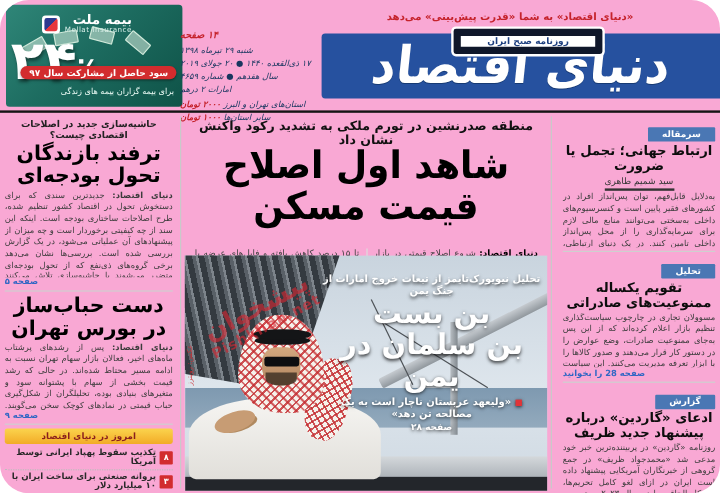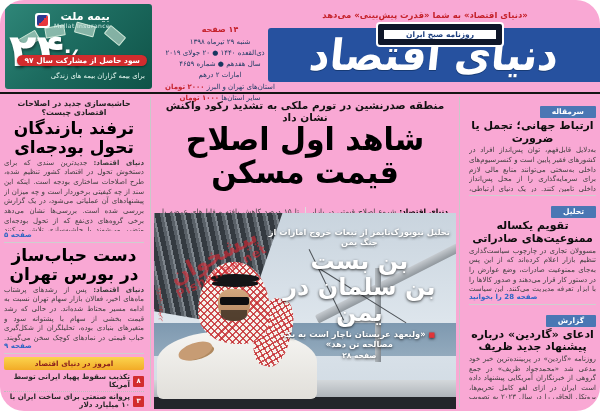--- a/index.html
+++ b/index.html
@@ -16,22 +16,22 @@
   .ad-btxt b{color:#fff;font-size:11px;}
   .ad-btxt i{color:#d8efe9;font-size:6px;font-style:normal;letter-spacing:.4px;}
   .ad-notes span{position:absolute;width:18px;height:9px;border:1px solid #cfe8d9;border-radius:1px;
       background:rgba(220,240,225,.55);}
   .ad-pct{position:absolute;left:4px;top:24px;color:#fff;font-weight:bold;font-size:45px;line-height:1;
       text-shadow:1px 2px 3px rgba(0,0,0,.45);direction:ltr;}
   .ad-pct em{font-style:normal;font-size:26px;}
   .ad-badge{position:absolute;right:5px;bottom:23px;background:#d22c2e;color:#fff;font-size:7.5px;
       font-weight:bold;padding:1px 7px;border-radius:8px;box-shadow:0 1px 2px rgba(0,0,0,.4);}
   .ad-sub{position:absolute;right:7px;bottom:9px;color:#eafaf4;font-size:6.8px;}
-  .dates{position:absolute;left:164px;top:24px;width:146px;text-align:center;color:#17365f;
-      font-size:7px;line-height:1.6;padding-right:34px;box-sizing:border-box;}
+  .dates{position:absolute;left:150px;top:24px;width:146px;text-align:left;color:#17365f;
+      font-size:7px;line-height:1.6;padding-right:34px;box-sizing:border-box;font-style:italic;}
   .pages{color:#c5222b;font-weight:bold;font-size:8px;}
   .price b{color:#c5222b;font-weight:bold;}
   .slogan{position:absolute;top:10px;left:310px;width:230px;text-align:center;color:#c5222b;
       font-size:8.5px;font-weight:bold;}
   .band{position:absolute;left:268px;right:0;top:28px;height:54px;background:#26519f;border-radius:3px 0 0 3px;}
   .mast-title{position:absolute;inset:0;display:flex;align-items:center;justify-content:center;
       color:#fff;font-size:40px;font-weight:bold;transform:skewX(-6deg) scaleY(1.08);
       text-shadow:0 1px 0 #173a74;white-space:nowrap;}
   .sub-box{position:absolute;top:-4px;left:110px;background:#fff;border:6px solid #0f172a;border-radius:2px;
       box-shadow:0 0 0 2px #fff;color:#1d3f7f;font-size:7.5px;font-weight:bold;padding:0 22px;}
@@ -157,20 +157,21 @@
     <div class="sub-box">روزنامه صبح ایران</div>
   </div>
   <div class="hrule"></div>
   <div class="vd vd1"></div>
   <div class="vd vd2"></div>
 
   <aside class="sidebar">
     <section>
       <div class="tab">سرمقاله</div>
       <h3 class="sb-title">ارتباط جهانی؛ تجمل یا ضرورت</h3>
+      <div class="sb-author">سید شمیم طاهری</div>
       <p class="sb-body b1">به‌دلایل قابل‌فهم، توان پس‌انداز افراد در کشورهای فقیر پایین است و کنسرسیوم‌های داخلی به‌سختی می‌توانند منابع مالی لازم برای سرمایه‌گذاری را از محل پس‌انداز داخلی تامین کنند. در یک دنیای ارتباطی، سرمایه و فناوری در مرزها متوقف نمی‌شود و کشورهای دارای اهداف توسعه‌ای می‌توانند کمبود منابع را از بازارهای جهانی تامین کنند؛ در سال‌های پس از جنگ جهانی دوم نیاز به نهادهای جدید برای ایفای این نقش متحدانه احساس می‌شد.</p>
     </section>
     <div class="sdiv"></div>
     <section>
       <div class="tab">تحلیل</div>
       <h3 class="sb-title">تقویم یکساله ممنوعیت‌های صادراتی</h3>
       <p class="sb-body b2">مسوولان تجاری در چارچوب سیاست‌گذاری تنظیم بازار اعلام کرده‌اند که از این پس به‌جای ممنوعیت صادرات، وضع عوارض را در دستور کار قرار می‌دهند و صدور کالاها را با ابزار تعرفه مدیریت می‌کنند. این سیاست عمدتا محصولات غذایی و کشاورزی را دربر می‌گیرد؛ «دنیای اقتصاد» در گزارشی تقویم یکساله این ممنوعیت‌ها از تیرماه ۹۷ تا تیرماه ۹۸ را که براساس ملاحظات تنظیم بازار وضع شده، بررسی کرده است.</p>
       <div class="sb-link">صفحه 28 را بخوانید</div>
     </section>
     <div class="sdiv"></div>

